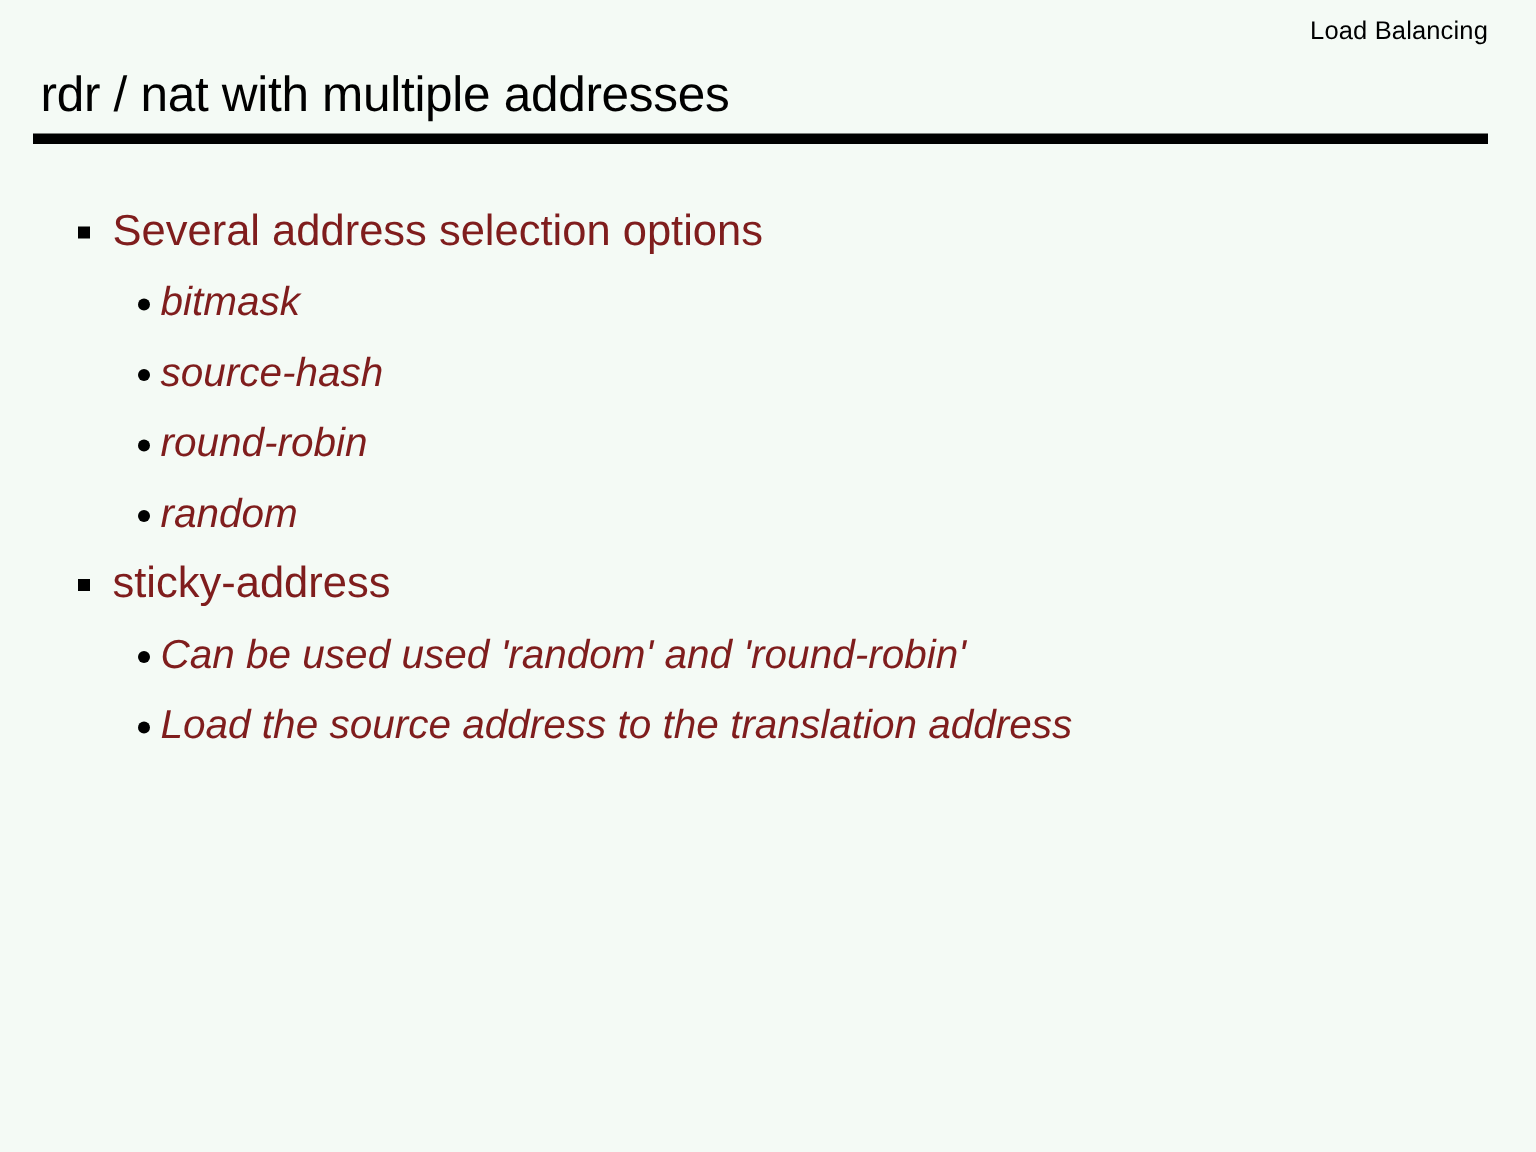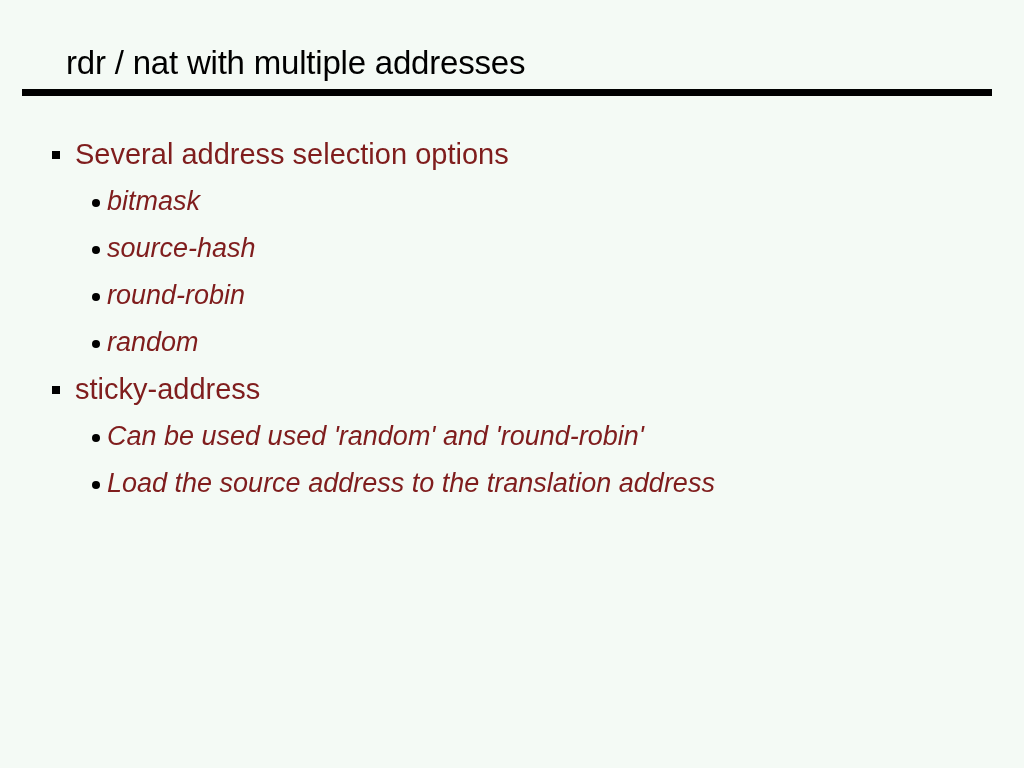--- a/index.html
+++ b/index.html
@@ -39,21 +39,20 @@
   
   .slide-title {
     position: absolute;
     top: 43px;
     left: 27px;
     font-size: 33px;
     line-height: 40px;
     letter-spacing: -0.2px;
     color: #000000;
     white-space: nowrap;
-    margin-left: 39px;
   }
 
   .title-rule {
     position: absolute;
     left: 22px;
     top: 89px;
     width: 970px;
     height: 7px;
     background: #000000;
   }
@@ -115,20 +114,21 @@
   .bullet-text {
     display: inline-block;
     vertical-align: top;
   }
 </style>
 </head>
 <body>
 
 <div class="slide">
 
+  <div class="slide-header">Load Balancing</div>
 
   <div class="slide-title">rdr / nat with multiple addresses</div>
 
   <div class="title-rule"></div>
 
   <div class="slide-body">
     <ul class="bullet-list" id="bullet-list">
         <li class="bullet-item level-1"><span class="marker"></span><span class="bullet-text">Several address selection options</span></li>
         <li class="bullet-item level-2"><span class="marker"></span><span class="bullet-text">bitmask</span></li>
         <li class="bullet-item level-2"><span class="marker"></span><span class="bullet-text">source-hash</span></li>

